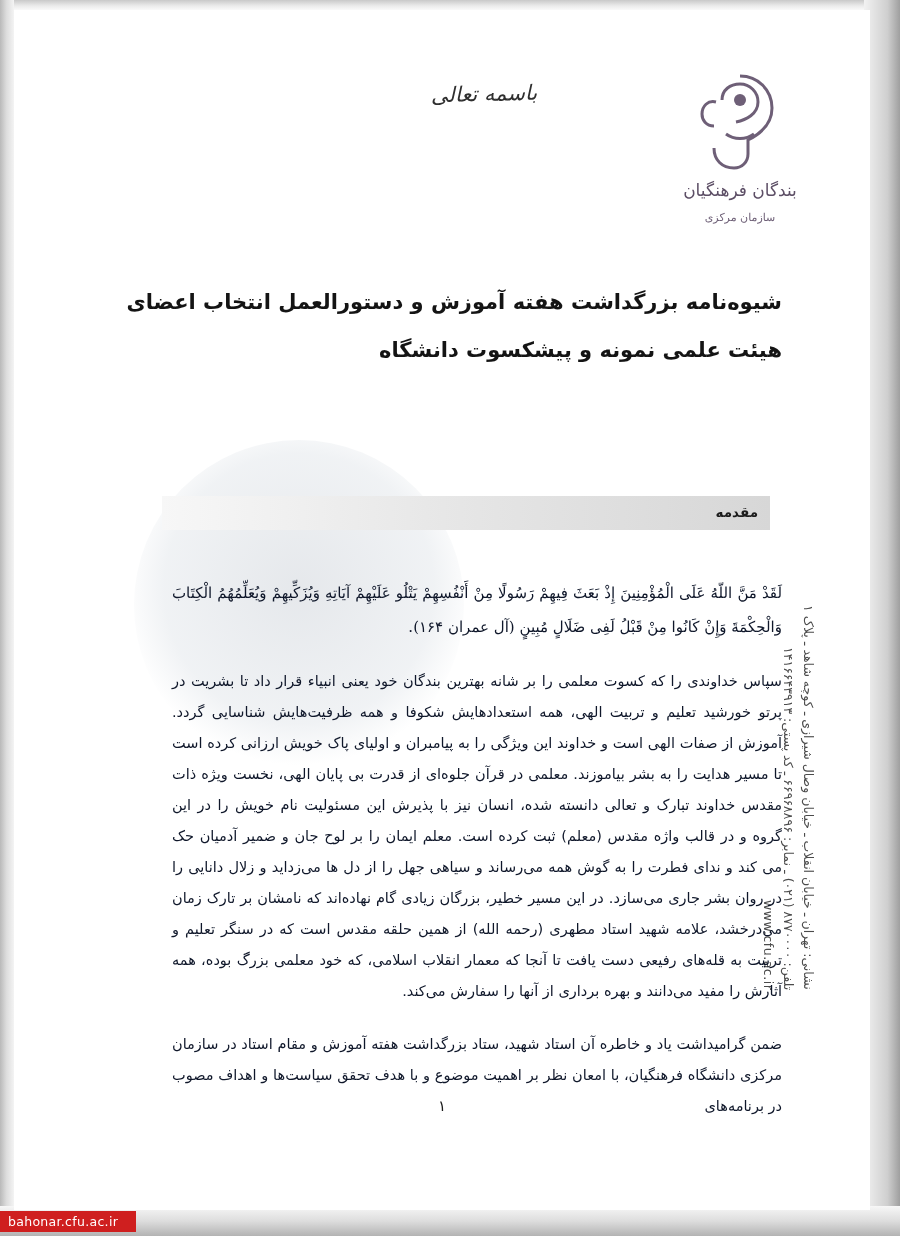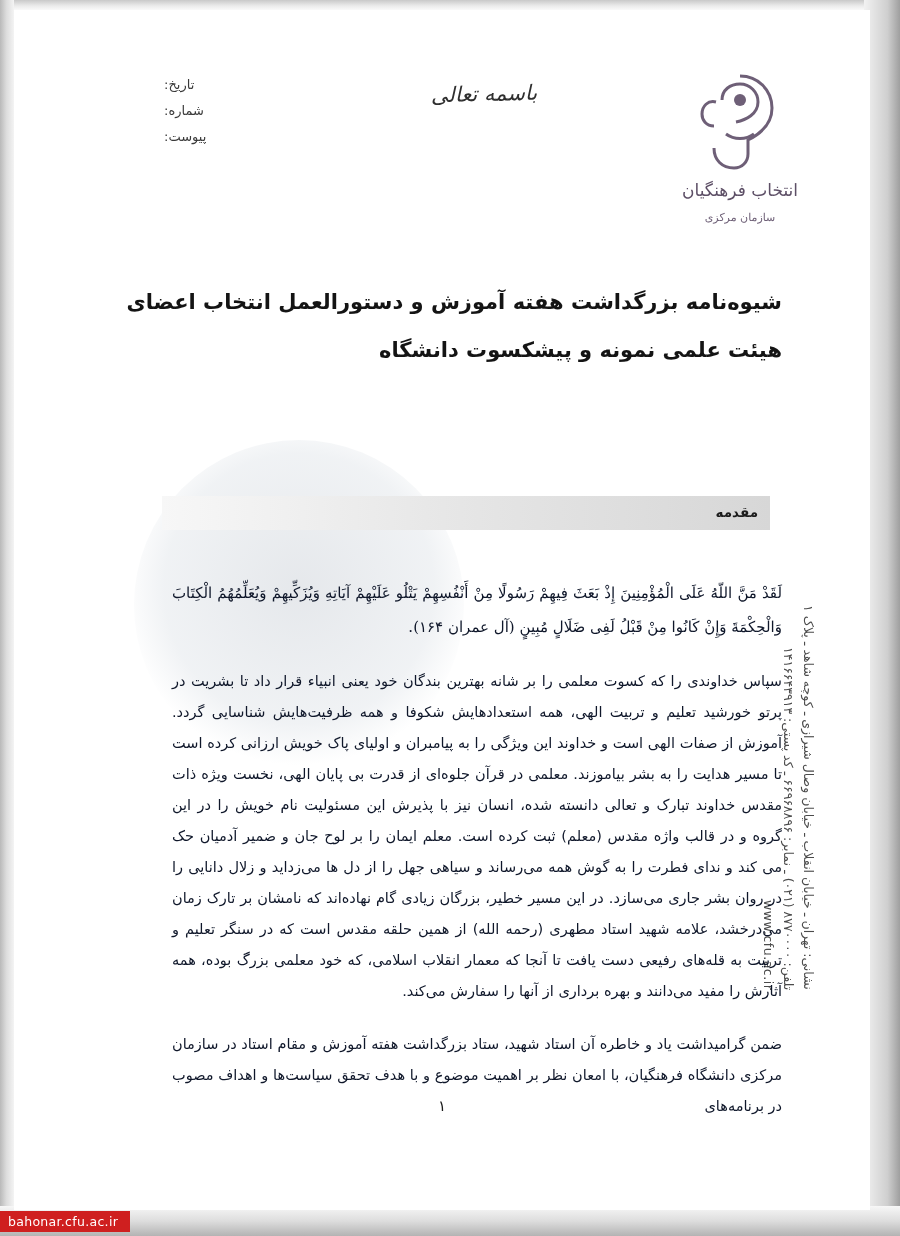--- a/index.html
+++ b/index.html
@@ -200,58 +200,53 @@
   }
 
   
   .url-stamp {
     position: absolute;
     left: 0;
     bottom: 4px;
     background: #cf1f1f;
     color: #ffffff;
     font-size: 12.5px;
-    padding: 3px 12px 3px 8px;
+    padding: 3px 18px 3px 8px;
     font-family: "DejaVu Sans", "Liberation Sans", sans-serif;
     letter-spacing: 0.3px;
   }
 </style>
 </head>
 <body>
 
 <div class="page">
   <div class="scan-edge-top"></div>
   <div class="scan-edge-left"></div>
   <div class="scan-edge-right"></div>
   <div class="scan-edge-bottom"></div>
 
   <div class="paper">
     <div class="watermark"></div>
 
-    <div class="letter-meta">
-      <div>تاریخ:</div>
-      <div>شماره:</div>
-      <div>پیوست:</div>
-    </div>
 
     <div class="basmala">باسمه تعالی</div>
 
     <div class="logo-wrap">
       <div class="logo-mark">
         <svg viewBox="0 0 96 104" width="96" height="104" aria-hidden="true">
           <g fill="none" stroke="#6e5f77" stroke-width="3">
             <path d="M48 6 C66 6 80 20 80 38 C80 54 68 64 56 70 L56 84 C56 92 50 98 42 98 C30 98 22 90 22 78"></path>
             <path d="M30 30 C30 20 38 14 48 14 C58 14 66 22 66 32 C66 44 54 50 44 52"></path>
             <path d="M22 56 C14 56 10 50 10 44 C10 36 16 30 24 32"></path>
           </g>
           <circle cx="48" cy="30" r="6" fill="#6e5f77"></circle>
           <path d="M34 64 C42 70 54 70 62 64" stroke="#6e5f77" stroke-width="3" fill="none"></path>
         </svg>
       </div>
-      <div class="logo-title">انتخاب فرهنگیان</div>
+      <div class="logo-title">بندگان فرهنگیان</div>
       <div class="logo-sub">سازمان مرکزی</div>
     </div>
 
     <div class="sidebar-vertical">
       <span class="line">نشانی: تهران ـ خیابان انقلاب ـ خیابان وصال شیرازی ـ کوچه شاهد ـ پلاک ۱</span>
       <span class="line">تلفن: ۸۷۷۰۰۰۰ (۰۲۱) ـ نمابر: ۶۶۹۶۸۸۹۶ ـ کد پستی: ۱۴۱۶۶۴۳۹۱۳</span>
       <span class="line url">www.cfu.ac.ir</span>
     </div>
 
     <div class="doc-title">شیوه‌نامه بزرگداشت هفته آموزش و دستورالعمل انتخاب اعضای هیئت علمی نمونه و پیشکسوت دانشگاه</div>

